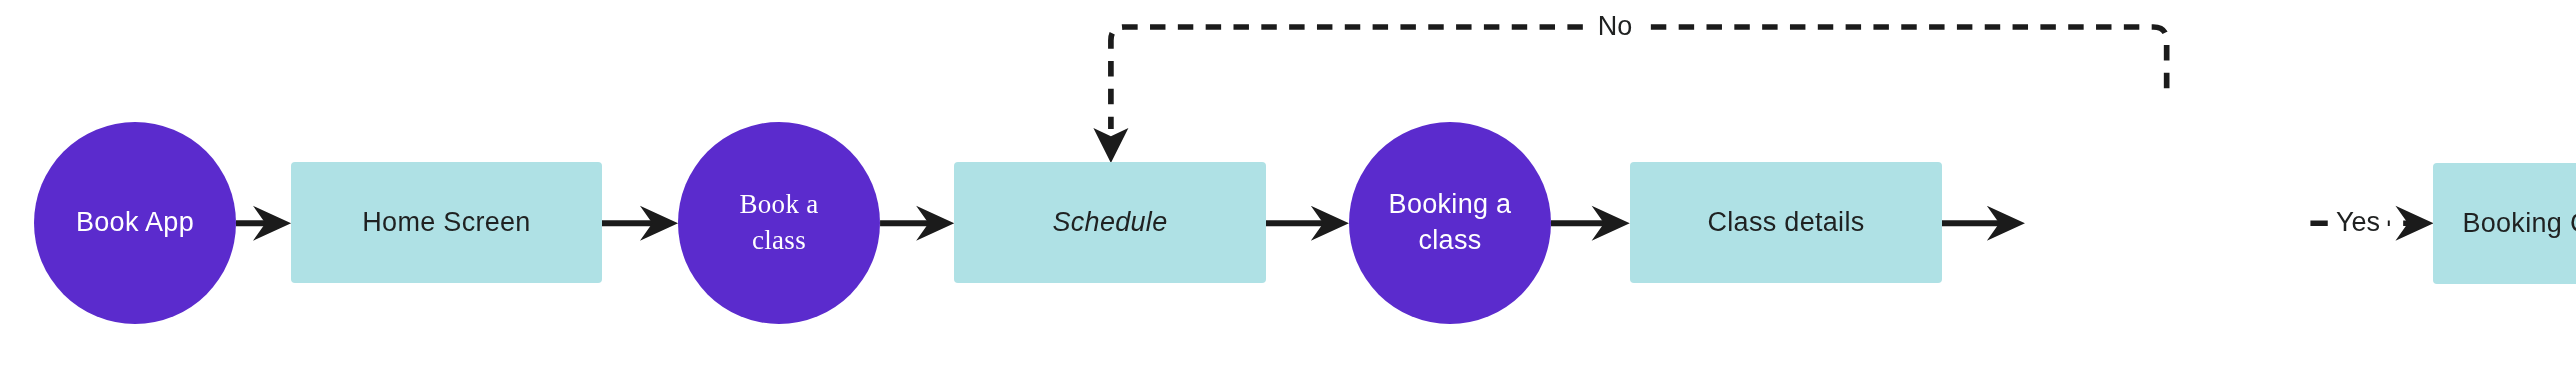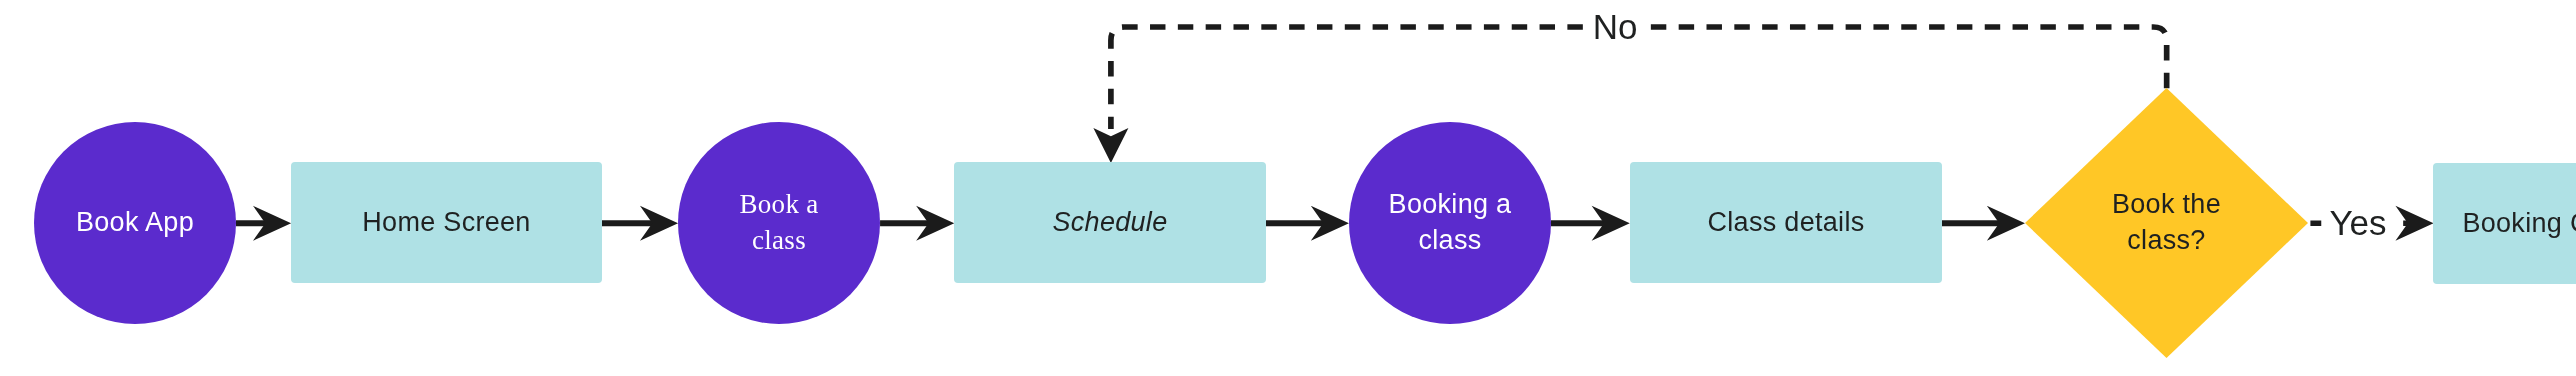--- a/index.html
+++ b/index.html
@@ -47,21 +47,21 @@
   .diamond {
     background: var(--yellow);
     clip-path: polygon(50% 0%, 100% 50%, 50% 100%, 0% 50%);
   }
   .diamond .label { color: var(--text-dark); }
   .edge-label {
     position: absolute;
     transform: translate(-50%, -50%);
     background: #ffffff;
     color: var(--text-dark);
-    font-size: 35px;
+    font-size: 27px;
     line-height: 1.1;
     padding: 1px 8.2px;
   }
   .stroke-line { stroke: var(--line); stroke-width: 12; fill: none; }
   .stroke-dashed { stroke: var(--line); stroke-width: 11; fill: none; stroke-dasharray: 30 24; }
   .head { fill: var(--line); stroke: none; }
 </style>
 </head>
 <body>
 
@@ -129,24 +129,20 @@
 
   <div class="node circle" style="left:1349px; top:122px; width:202px; height:202px;">
     <span class="label">Booking a
 class</span>
   </div>
 
   <div class="node pill" style="left:1630px; top:162px; width:312px; height:121px;">
     <span class="label">Class details</span>
   </div>
 
-  <div class="node diamond" style="left:2025px; top:88px; width:283px; height:270px;">
-    <span class="label">Book the
-class?</span>
-  </div>
 
   <div class="node pill" style="left:2433px; top:163px; width:323px; height:121px;">
     <span class="label">Booking Confirmation</span>
   </div>
 
   <div class="edge-label" style="left:1615px; top:27px;">No</div>
 
   <div class="edge-label" style="left:2358px; top:223px;text-align:right;">Yes</div>
 
 </div>

